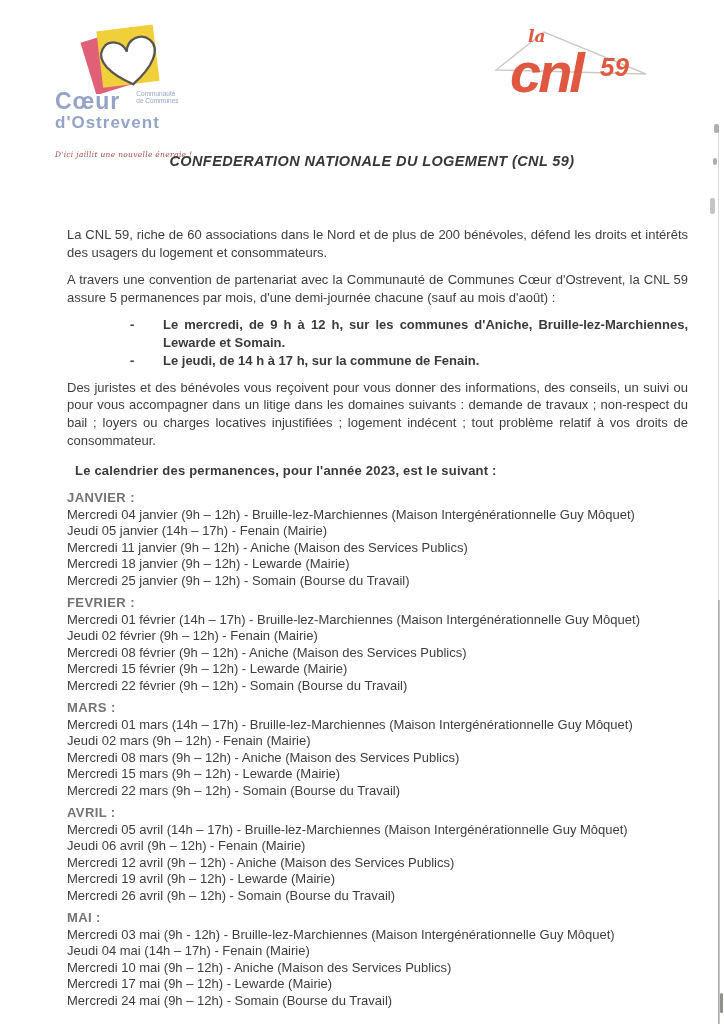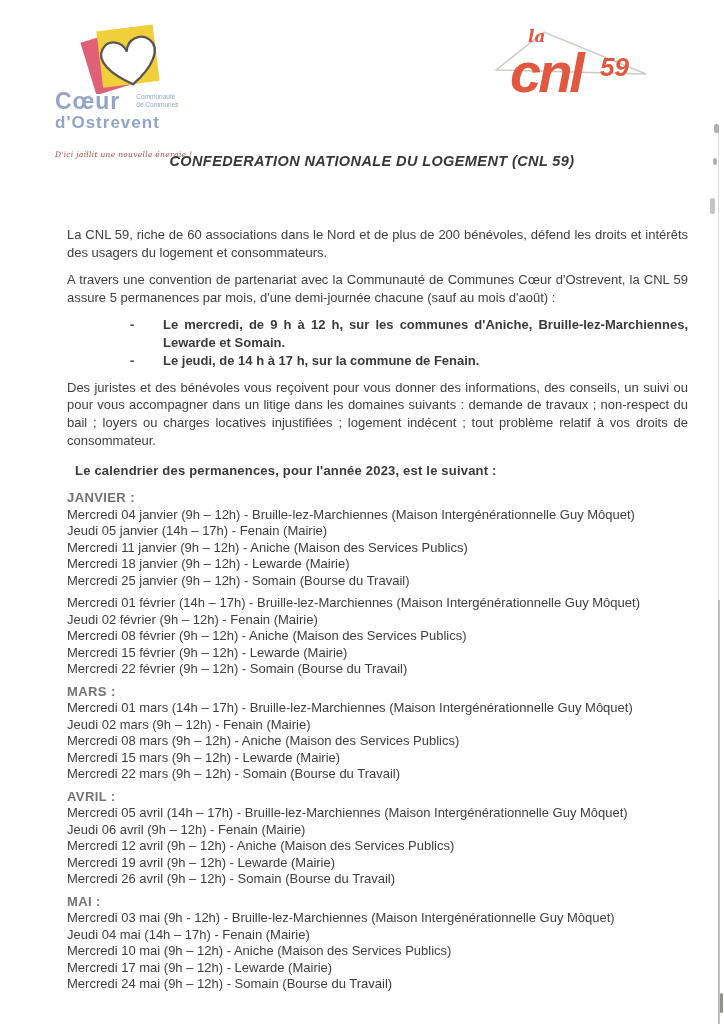--- a/index.html
+++ b/index.html
@@ -7,21 +7,21 @@
     width:724px;height:1024px;position:relative;background:#ffffff;
     font-family:"Liberation Sans",sans-serif;color:#3e3e3e;overflow:hidden;
   }
   .page{position:absolute;inset:0;}
 
   
   .ostrevent{position:absolute;left:55px;top:24px;width:140px;height:122px;}
   .ostrevent svg{position:absolute;left:24px;top:0;}
   .ost-text{position:absolute;left:0;top:66px;width:140px;line-height:1;}
   .ost-main{font-size:23px;font-weight:bold;color:var(--ost-blue,#94a4c6);letter-spacing:1px;}
-  .ost-row{display:flex;align-items:center;gap:16px;}
+  .ost-row{display:flex;align-items:flex-start;gap:16px;}
   .ost-small{font-size:6.5px;color:var(--ost-blue,#94a4c6);line-height:1.15;padding-bottom:2px;}
   .ost-sub{font-size:17px;font-weight:bold;color:var(--ost-blue,#94a4c6);letter-spacing:1px;margin-top:1px;}
   .ost-tagline{font-family:"DejaVu Serif",serif;font-style:italic;font-size:7.5px;color:var(--ost-maroon,#a0524a);margin-top:20px;letter-spacing:.3px;}
 
   
   .cnl{position:absolute;left:494px;top:28px;width:180px;height:70px;color:var(--cnl-red,#e0583f);}
   .cnl svg{position:absolute;left:0;top:0;}
   .cnl-la{position:absolute;left:34px;top:-2px;font-family:"DejaVu Serif",serif;font-style:italic;font-size:17px;font-weight:bold;}
   .cnl-name{position:absolute;left:16px;top:2px;font-size:56px;font-weight:bold;font-style:italic;letter-spacing:-3px;margin-top:10px;}
   .cnl-num{position:absolute;left:106px;top:24px;font-size:26px;font-weight:bold;font-style:italic;}
@@ -111,20 +111,21 @@
     <div class="month">
       <div class="month-header">JANVIER :</div>
       <div class="entry">Mercredi 04 janvier (9h – 12h) - Bruille-lez-Marchiennes (Maison Intergénérationnelle Guy Môquet)</div>
       <div class="entry">Jeudi 05 janvier (14h – 17h) - Fenain (Mairie)</div>
       <div class="entry">Mercredi 11 janvier (9h – 12h) - Aniche (Maison des Services Publics)</div>
       <div class="entry">Mercredi 18 janvier (9h – 12h) - Lewarde (Mairie)</div>
       <div class="entry">Mercredi 25 janvier (9h – 12h) - Somain (Bourse du Travail)</div>
     </div>
 
     <div class="month">
+      <div class="month-header">FEVRIER :</div>
       <div class="entry">Mercredi 01 février (14h – 17h) - Bruille-lez-Marchiennes (Maison Intergénérationnelle Guy Môquet)</div>
       <div class="entry">Jeudi 02 février (9h – 12h) - Fenain (Mairie)</div>
       <div class="entry">Mercredi 08 février (9h – 12h) - Aniche (Maison des Services Publics)</div>
       <div class="entry">Mercredi 15 février (9h – 12h) - Lewarde (Mairie)</div>
       <div class="entry">Mercredi 22 février (9h – 12h) - Somain (Bourse du Travail)</div>
     </div>
 
     <div class="month">
       <div class="month-header">MARS :</div>
       <div class="entry">Mercredi 01 mars (14h – 17h) - Bruille-lez-Marchiennes (Maison Intergénérationnelle Guy Môquet)</div>

